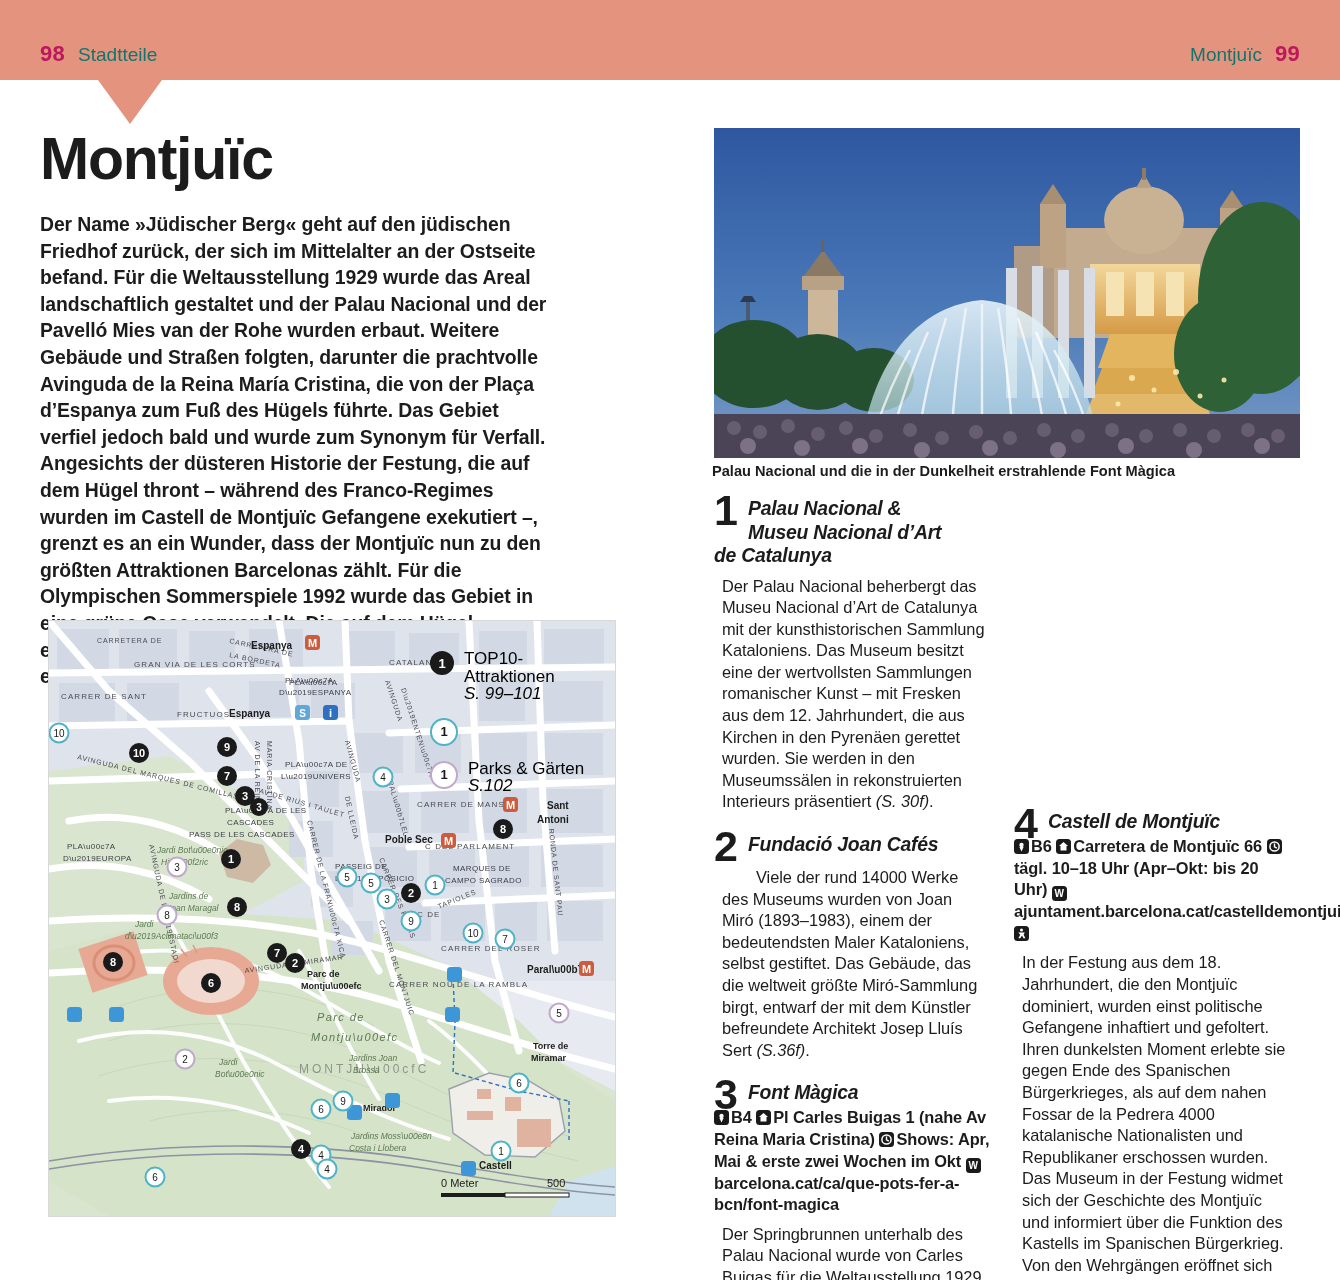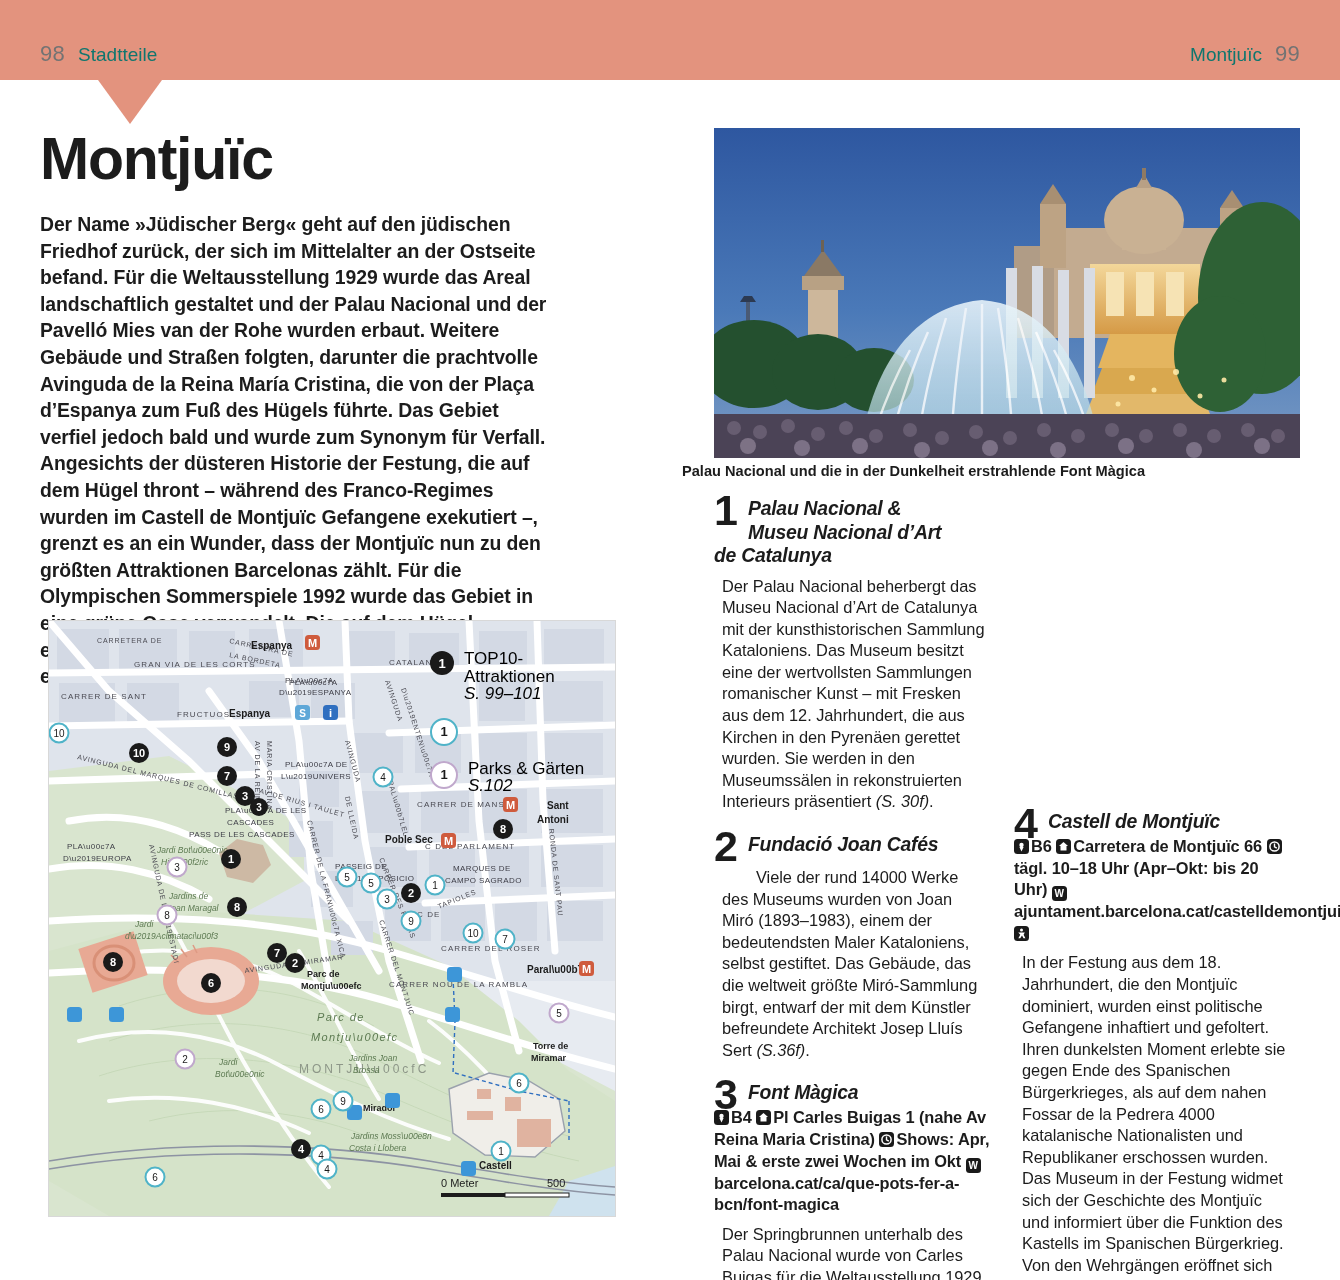--- a/index.html
+++ b/index.html
@@ -25,21 +25,21 @@
     border-top:44px solid #e3937e;
   }
   .hdr-left{
     position:absolute;left:40px;top:41px;
     display:flex;align-items:baseline;gap:13px;
   }
   .hdr-right{
     position:absolute;right:40px;top:41px;
     display:flex;align-items:baseline;gap:13px;
   }
-  .hdr-num{font-size:22px;font-weight:normal;color:#737373;letter-spacing:.3px;}
+  .hdr-num{font-size:22px;font-weight:bold;color:#be185d;letter-spacing:.3px;}
   .hdr-label{font-size:19px;color:#0f766e;font-weight:400;}
 
   
   .left-col{position:absolute;left:40px;top:130px;width:520px;}
   .page-title{
     font-size:59px;font-weight:bold;letter-spacing:-1.2px;
     line-height:1;color:#1c1c1c;margin:0 0 22px 0;
   }
   .intro{
     font-size:19.4px;line-height:26.6px;font-weight:bold;
@@ -70,21 +70,21 @@
   .lg-lilac{background:#fff;border:2px solid #c0a8cc;color:#1a1a1a;}
   .lg-txt{font-size:17px;line-height:17.5px;color:#000000;}
   .lg-page{font-style:italic;}
 
   
   .photo{
     position:absolute;left:714px;top:128px;width:586px;height:330px;
     overflow:hidden;background:#2a4f87;
   }
   .photo-caption{
-    position:absolute;left:682px;top:463px;width:586px;
+    position:absolute;left:712px;top:463px;width:586px;
     font-size:14.6px;font-weight:bold;color:#1c1c1c;
   }
 
   
   .col{position:absolute;width:281px;top:497px;}
   .col-mid{left:714px;}
   .col-right{left:1014px;}
 
   .entry{margin-bottom:20px;}
   .entry-head{position:relative;min-height:26px;}

